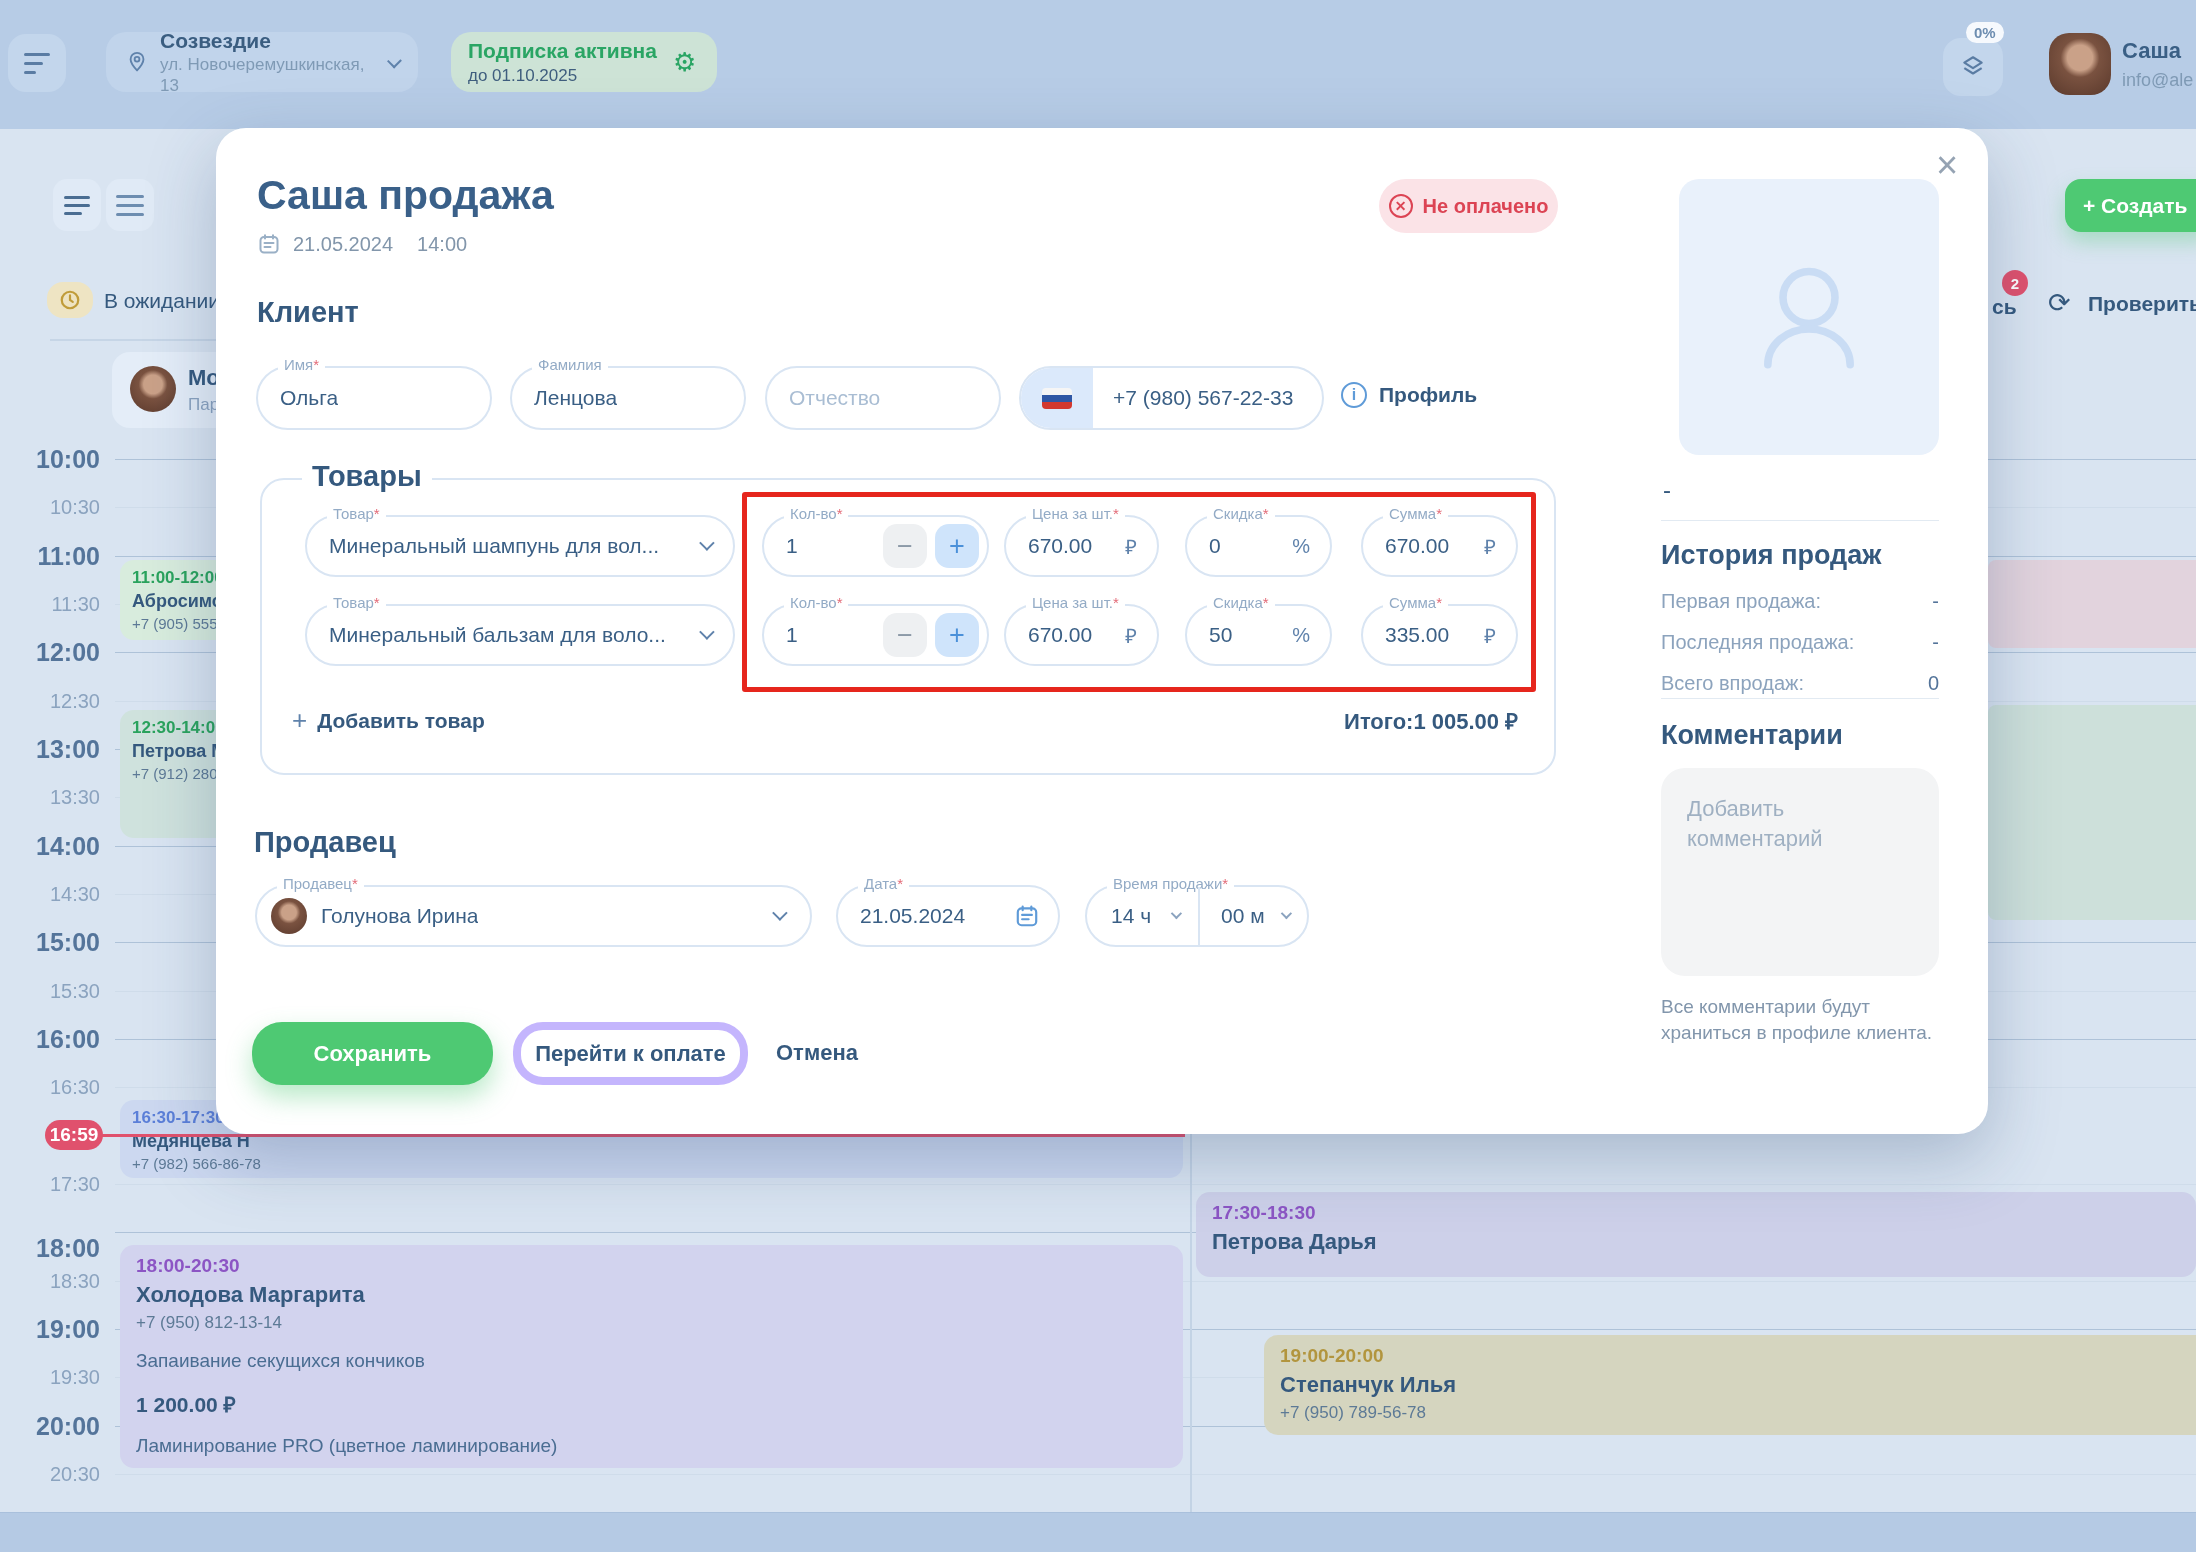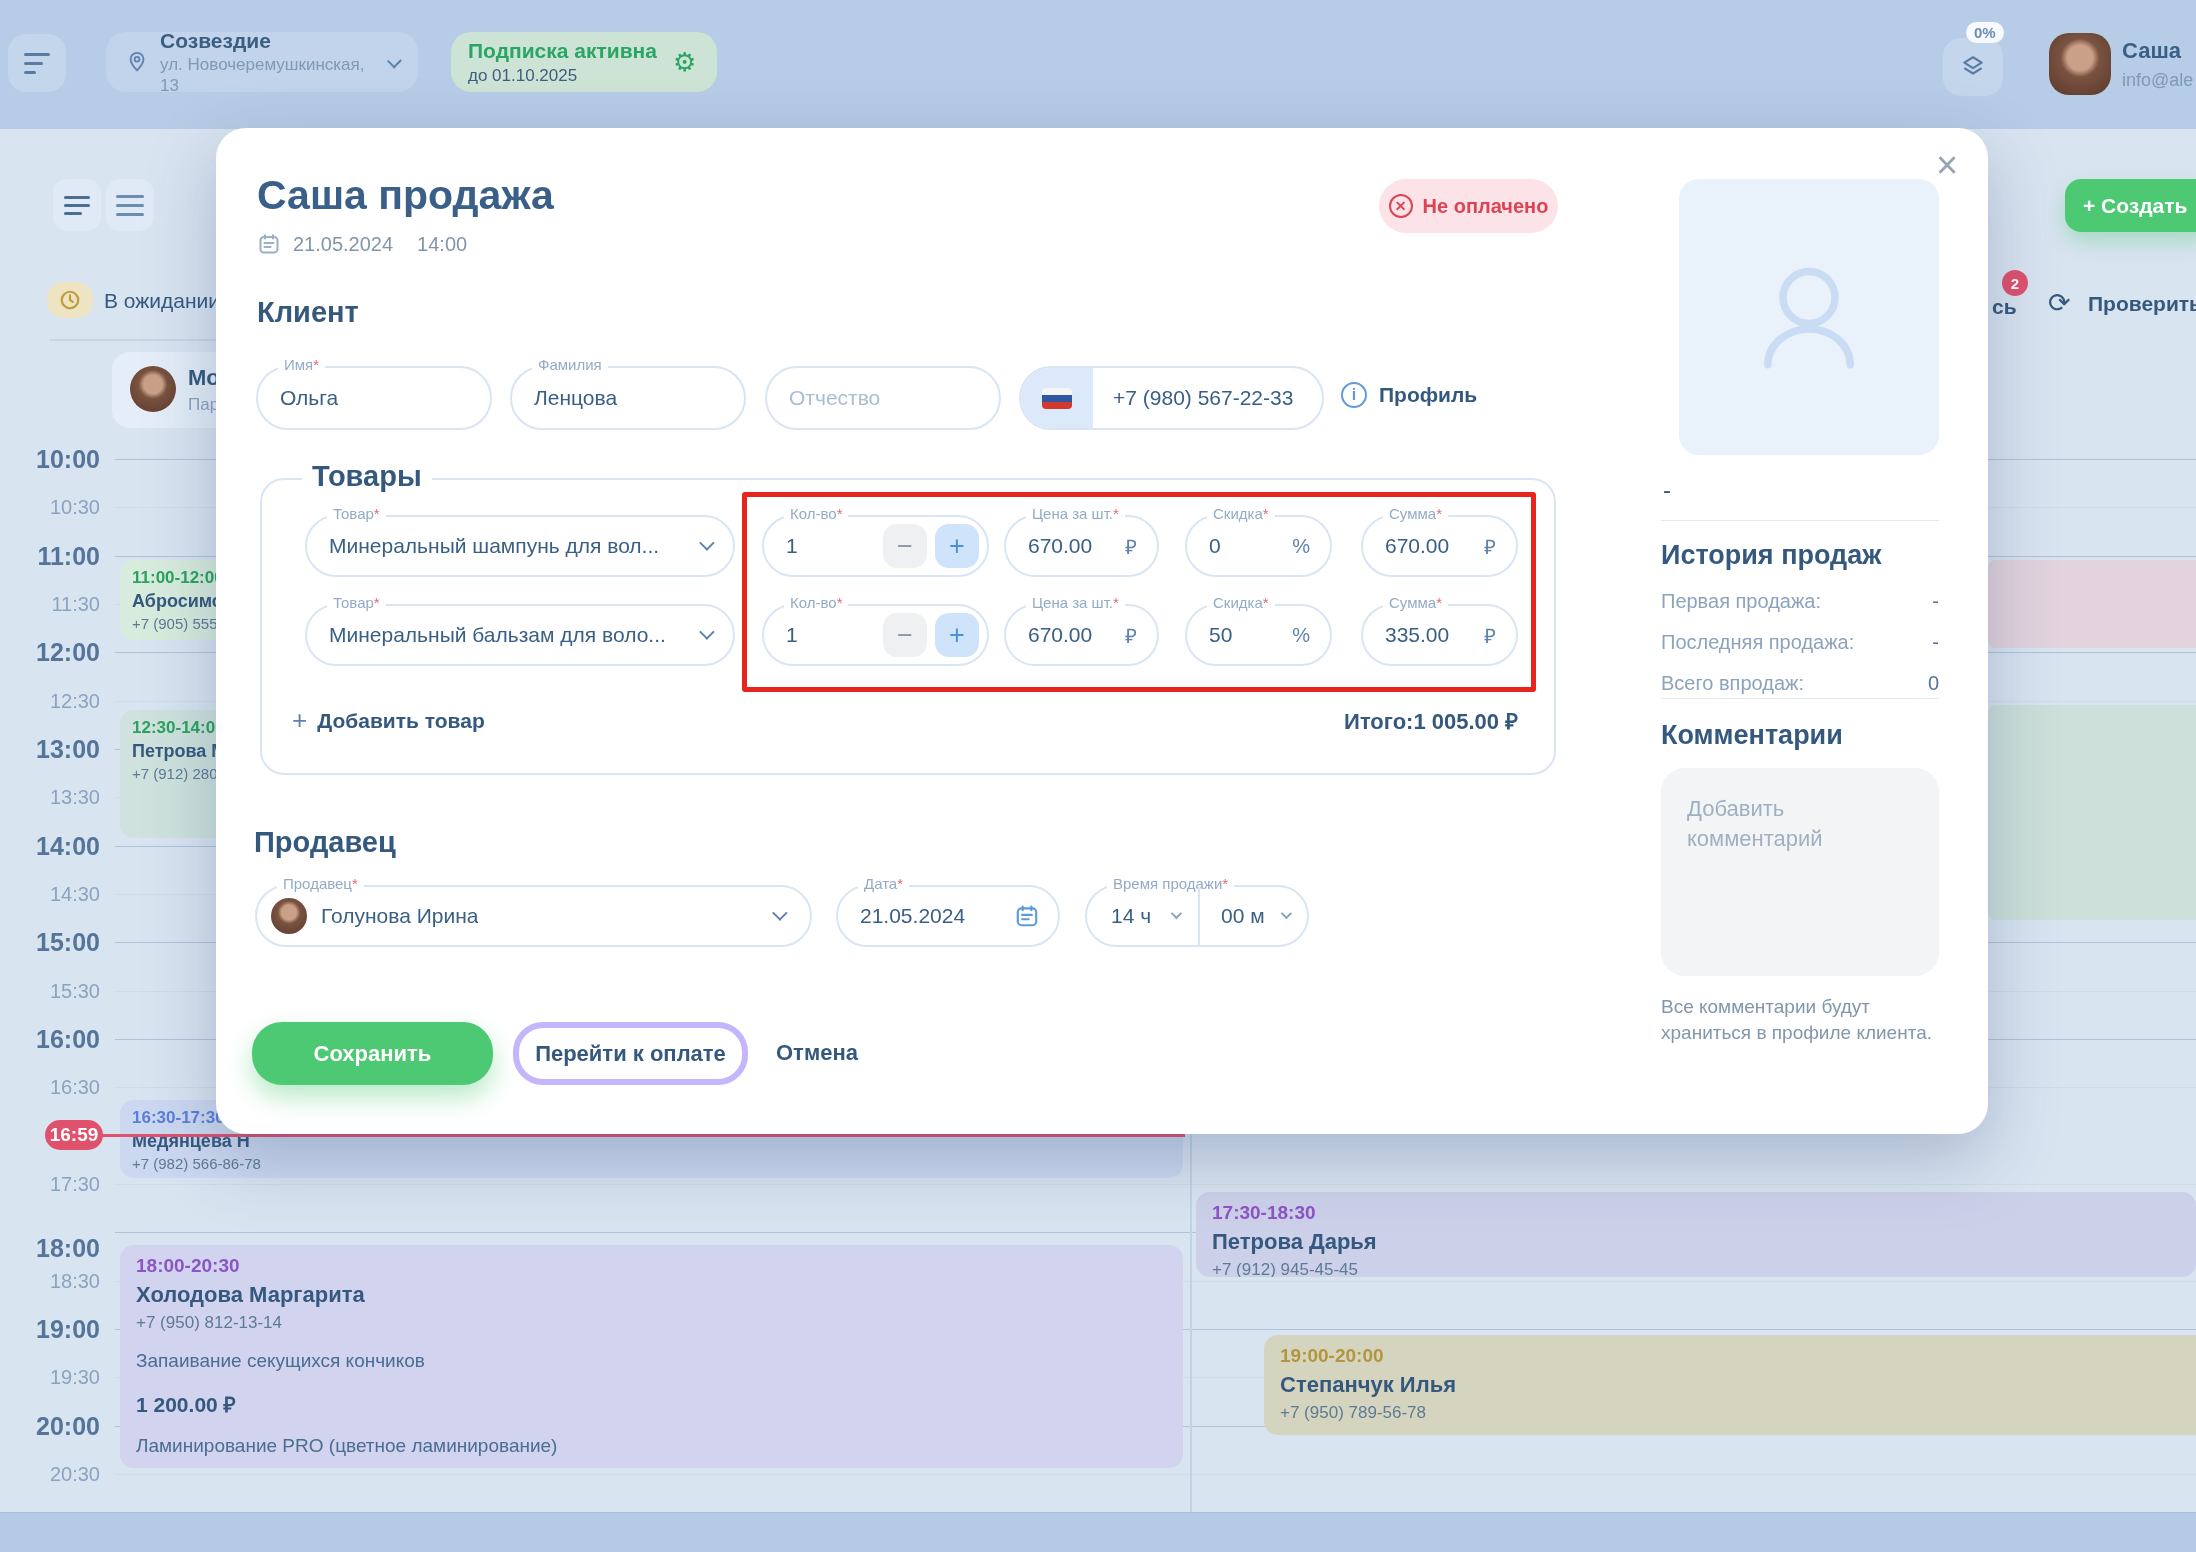--- a/index.html
+++ b/index.html
@@ -40,21 +40,21 @@
 .req{color:#e36a77}
 .val{position:absolute;left:22px;top:50%;transform:translateY(-50%);font-size:21px;color:#3a5f85;white-space:nowrap;overflow:hidden}
 .ph{color:#a9bdd3}
 .suffix{position:absolute;right:20px;top:50%;transform:translateY(-50%);font-size:20px;color:#5f82ab}
 .fieldset{position:absolute;border:2px solid #d9e5f3;border-radius:24px}
 .legend{position:absolute;top:-20px;left:40px;background:#fff;padding:0 10px}
 .step{position:absolute;top:7px;width:44px;height:44px;border-radius:14px;display:flex;align-items:center;justify-content:center;font-size:27px}
 .step.minus{right:60px;background:#eef0f2;color:#8c99a7}
 .step.plus{right:8px;background:#cfe4fb;color:#4a90d9}
 .btn-save{position:absolute;background:#4ec973;color:#fff;border:none;border-radius:30px;font-size:22px;font-weight:600;box-shadow:0 12px 26px rgba(78,201,115,.4);font-family:inherit}
-.btn-pay{position:absolute;background:#fff;border:6px solid #c4b5fd;color:#35597e;border-radius:30px;font-size:22px;font-weight:600;font-family:inherit}
+.btn-pay{position:absolute;background:#fff;border:8px solid #c4b5fd;color:#35597e;border-radius:30px;font-size:22px;font-weight:600;font-family:inherit}
 .link{color:#35597e;font-size:22px;font-weight:600}
 .sb-row{display:flex;justify-content:space-between;font-size:20px;margin-bottom:18px}
 .sb-row .l{color:#8ca3bd}
 .sb-row .v{color:#54749a}
 .hr{height:1px;background:#e2eaf2}
 textarea{background:#f3f4f5;border:none;border-radius:24px;padding:26px 26px;font-size:22px;line-height:1.35;color:#3a5f85;resize:none;font-family:inherit;outline:none}
 textarea::placeholder{color:#9fb0c2}
 .infoi{display:inline-flex;width:26px;height:26px;border:2.5px solid #5f9bd8;border-radius:50%;color:#5f9bd8;font-size:16px;font-weight:700;align-items:center;justify-content:center}
 .xcircle{display:inline-flex;width:24px;height:24px;border:2.5px solid #dc4454;border-radius:50%;color:#dc4454;font-size:14px;font-weight:700;align-items:center;justify-content:center}
 .nowrap{white-space:nowrap}
@@ -164,21 +164,20 @@
       <div class="p">+7 (950) 812-13-14</div>
       <div class="svc">Запаивание секущихся кончиков</div>
       <div class="prc">1 200.00 ₽</div>
       <div class="svc">Ламинирование PRO (цветное ламинирование)</div>
       <div class="prc">5 200.00 ₽</div>
     </div>
 
     <div class="appt" style="left:1196px;top:1063px;width:1000px;height:85px;background:#cdd0e9">
       <div class="t" style="color:#8c55c4">17:30-18:30</div>
       <div class="n">Петрова Дарья</div>
-      <div class="p">+7 (912) 945-45-45</div>
     </div>
     <div class="appt" style="left:1264px;top:1206px;width:1000px;height:100px;background:#d5d5bf">
       <div class="t" style="color:#b2953e">19:00-20:00</div>
       <div class="n">Степанчук Илья</div>
       <div class="p">+7 (950) 789-56-78</div>
     </div>
 
     <div class="abs" style="left:100px;top:1005px;width:1085px;height:3px;background:#e0516d;z-index:2"></div>
     <div class="abs" style="left:45px;top:991px;width:58px;height:30px;border-radius:15px;background:#e0516d;color:#fff;font-size:19px;font-weight:700;display:flex;align-items:center;justify-content:center;z-index:2">16:59</div>
 

